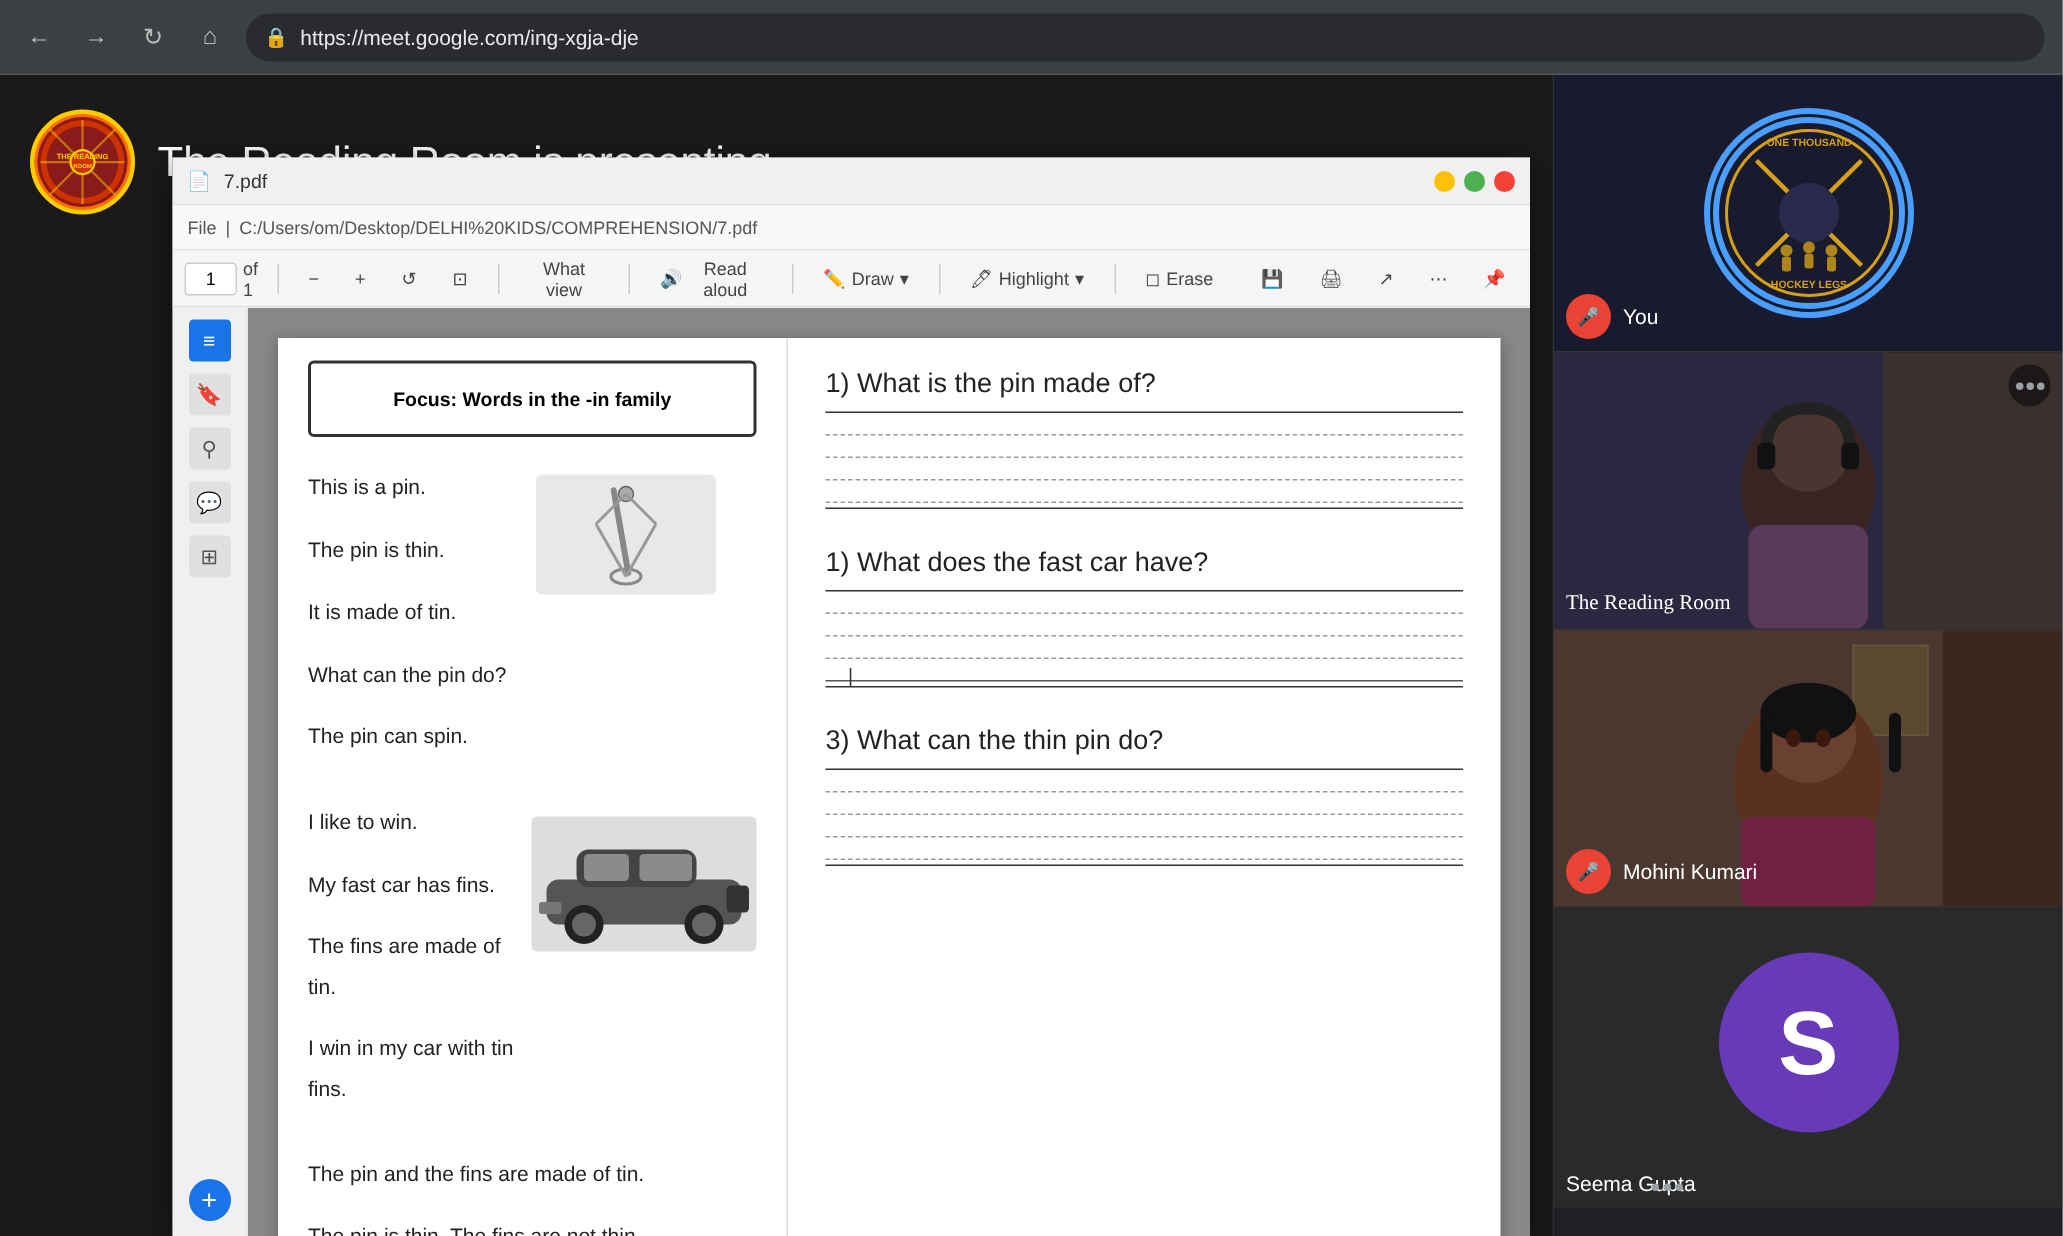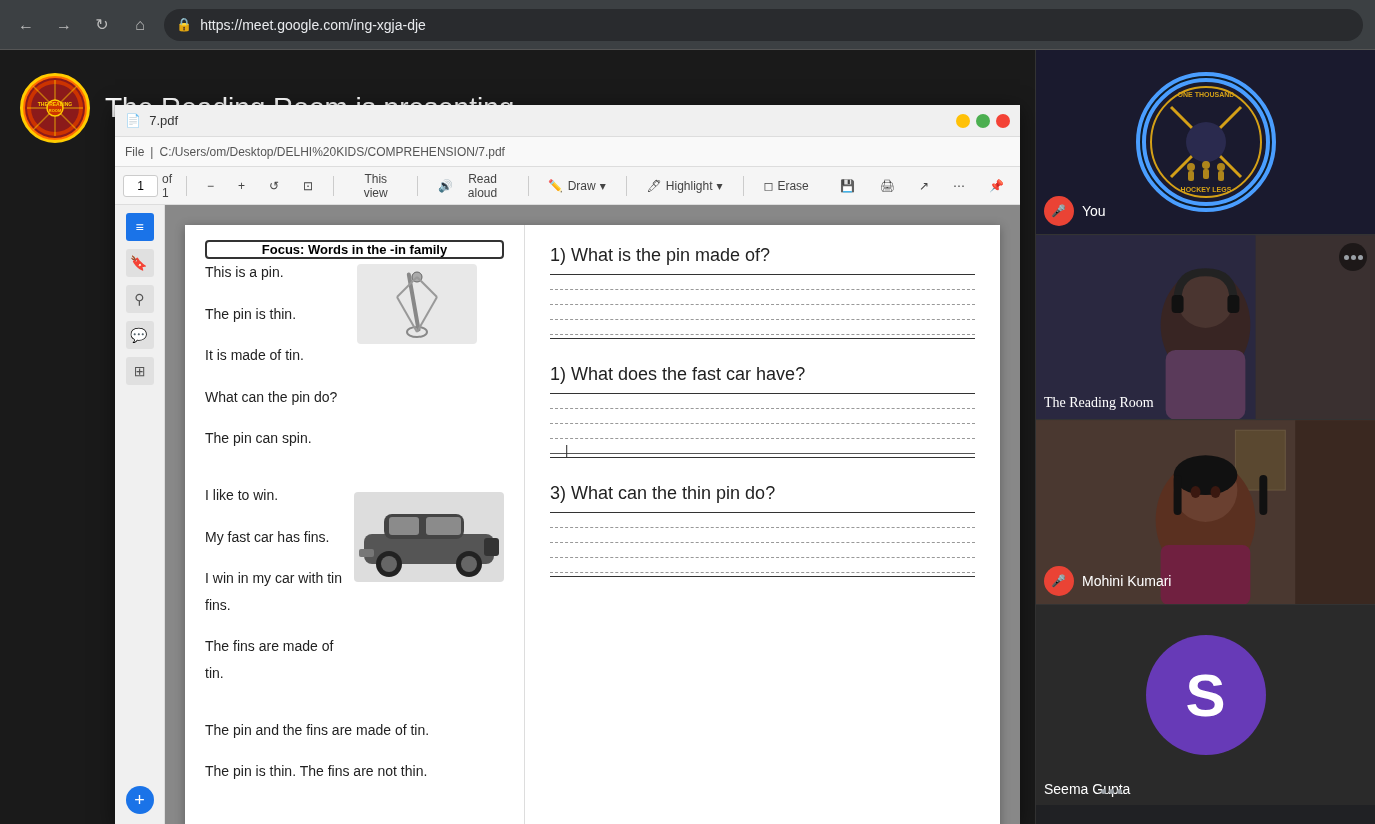--- a/index.html
+++ b/index.html
@@ -248,23 +248,24 @@
 
     .doc-left-panel {
       width: 340px;
       padding: 15px 20px;
       border-right: 1px solid #ddd;
     }
 
     .focus-box {
       border: 2px solid #333;
       border-radius: 4px;
-      padding: 0 12px;
+      padding: 16px 12px;
       font-size: 13px;
       font-weight: bold;
+      margin-bottom: 20px;
       text-align: center;
     }
 
     .poem-text {
       font-size: 14px;
       line-height: 1.9;
       color: #222;
       margin-bottom: 15px;
     }
 
@@ -503,21 +504,21 @@
         <div class="toolbar-group">
           <input type="text" class="page-num-input" value="1" style="">
           <span>of 1</span>
         </div>
         <div class="toolbar-sep"></div>
         <button class="toolbar-btn">−</button>
         <button class="toolbar-btn">+</button>
         <button class="toolbar-btn">↺</button>
         <button class="toolbar-btn">⊡</button>
         <div class="toolbar-sep"></div>
-        <button class="toolbar-btn">This view</button>
+        <button class="toolbar-btn">What view</button>
         <div class="toolbar-sep"></div>
         <button class="toolbar-btn">
           <span>🔊</span>
           <span>Read aloud</span>
         </button>
         <div class="toolbar-sep"></div>
         <button class="toolbar-btn">
           <span>✏️</span>
           <span>Draw</span>
           <span>▾</span>
@@ -577,22 +578,22 @@
                     <line x1="50" y1="65" x2="30" y2="30" stroke="#999" stroke-width="2"></line>
                     <line x1="30" y1="30" x2="50" y2="10" stroke="#999" stroke-width="2"></line>
                   </svg>
                 </div>
               </div>
 
               <div style="display:flex; align-items:flex-start; margin-bottom:15px;">
                 <div>
                   <p class="poem-text">I like to win.</p>
                   <p class="poem-text">My fast car has fins.</p>
+                  <p class="poem-text">The fins are made of tin.</p>
                   <p class="poem-text">I win in my car with tin fins.</p>
-                  <p class="poem-text">The fins are made of tin.</p>
                 </div>
                 <div class="car-image-placeholder">
                   <svg width="150" height="85" viewBox="0 0 150 85">
 
                     <rect x="10" y="40" width="130" height="30" rx="8" fill="#555"></rect>
 
                     <rect x="30" y="20" width="80" height="25" rx="8" fill="#444"></rect>
 
                     <rect x="35" y="23" width="30" height="18" rx="3" fill="#aaa" opacity="0.7"></rect>
                     <rect x="72" y="23" width="35" height="18" rx="3" fill="#aaa" opacity="0.7"></rect>

